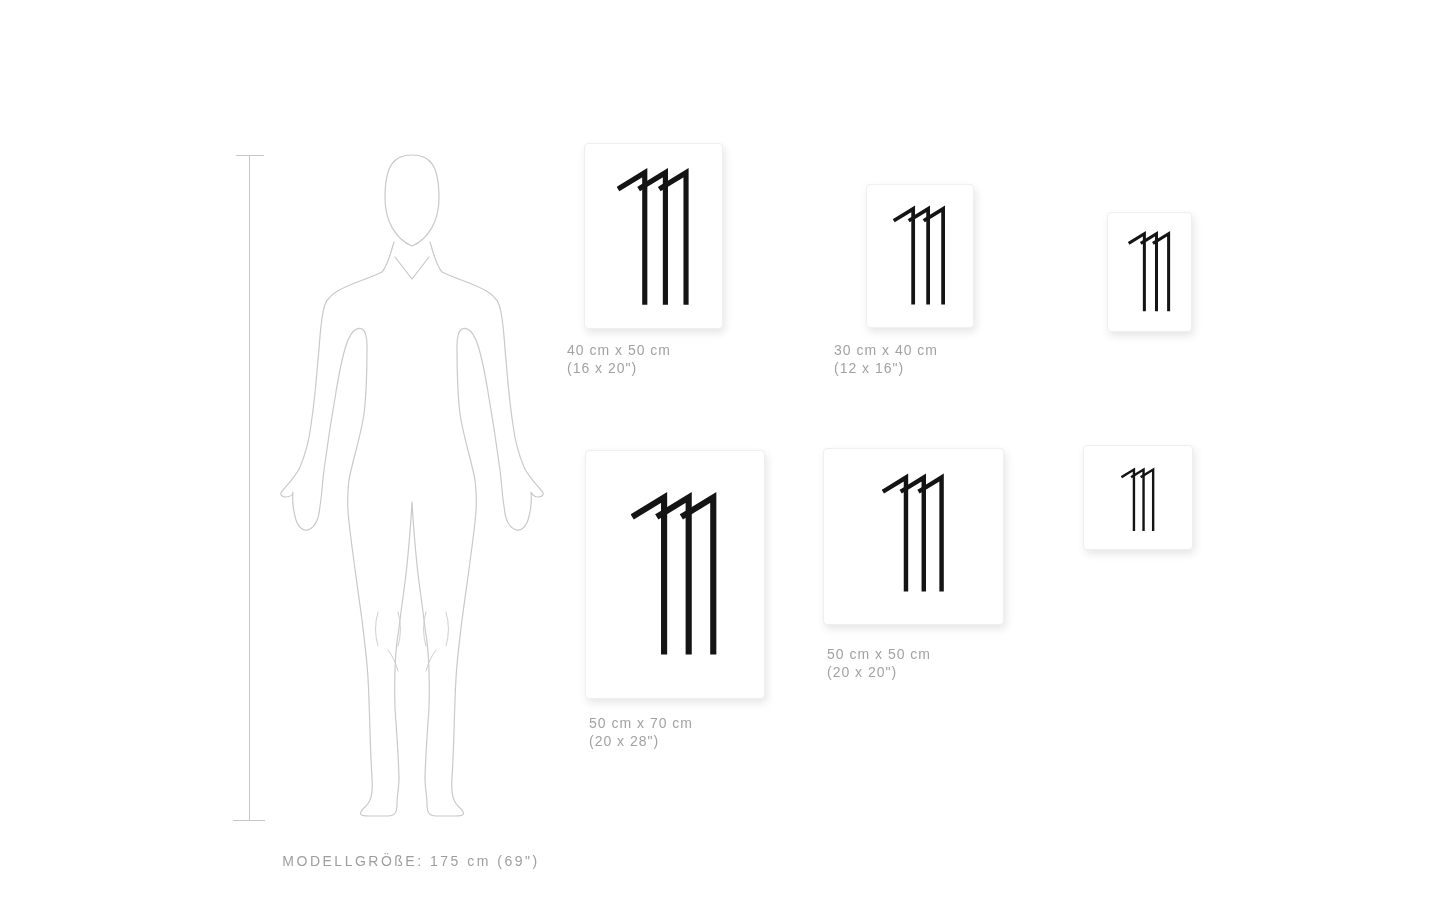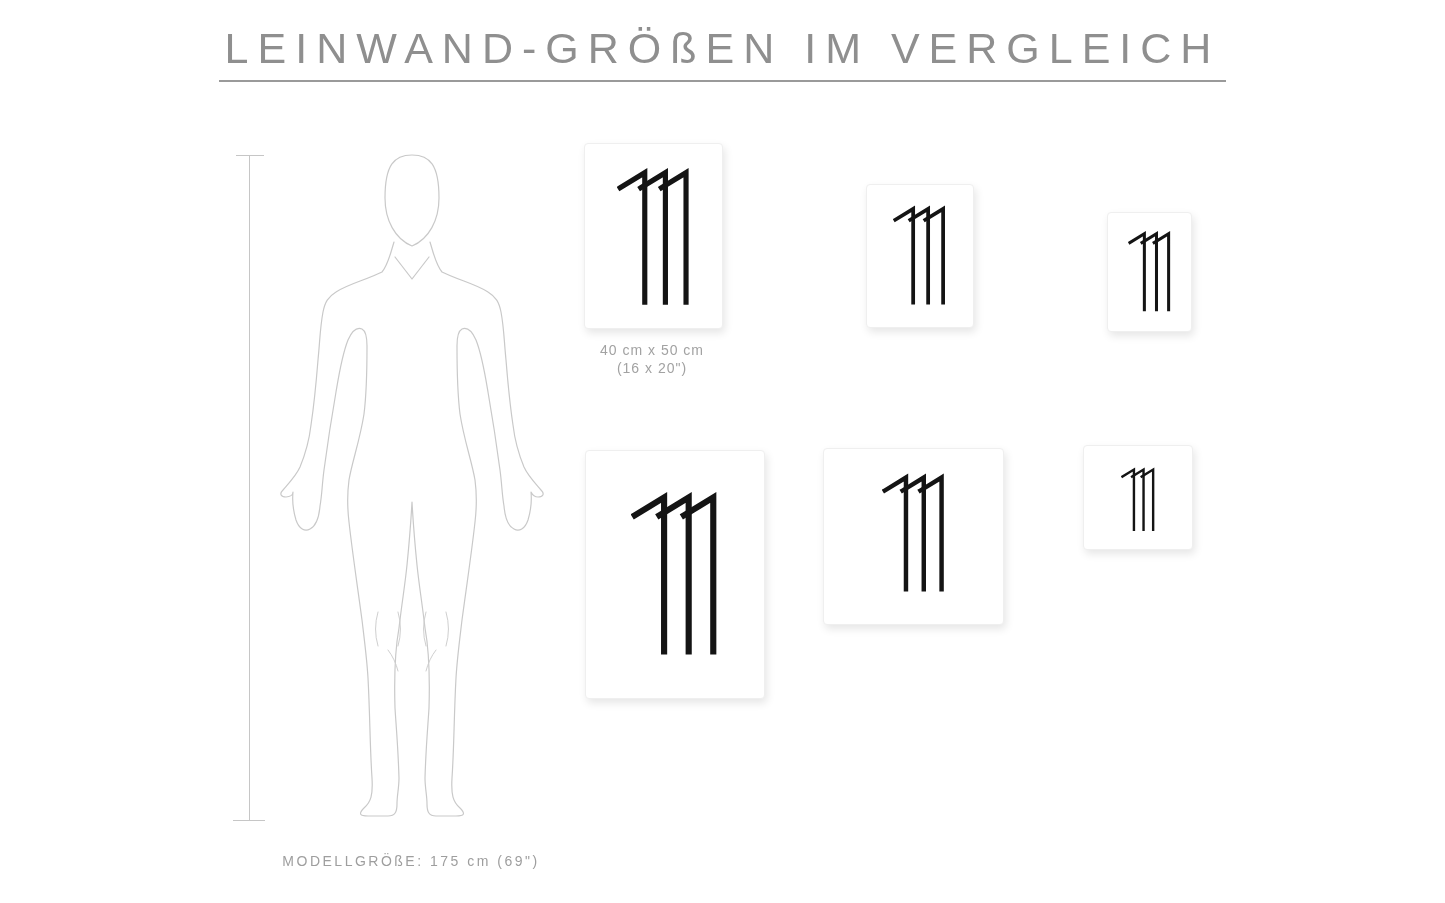--- a/index.html
+++ b/index.html
@@ -24,21 +24,21 @@
     position:absolute;left:211px;top:853px;width:400px;text-align:center;
     font-size:14px;letter-spacing:2.5px;color:#9e9e9e;white-space:nowrap;
   }
   
   .canvas-item{
     position:absolute;background:#ffffff;border:1px solid #efefef;border-radius:4px;
     box-shadow:2px 4px 8px rgba(0,0,0,0.10);
   }
   .canvas-item svg{position:absolute;}
   .size-label{
-    position:absolute;width:170px;text-align:center;color:#a2a2a2;
+    position:absolute;width:170px;text-align:left;color:#a2a2a2;
     font-size:14px;line-height:18px;letter-spacing:1px;white-space:nowrap;
   }
   .art-stroke{stroke:#141414;stroke-width:6.5;fill:none;stroke-linecap:square;stroke-linejoin:miter;}
   .body-stroke{stroke:#c9c9c9;stroke-width:1.2;fill:none;stroke-linecap:round;stroke-linejoin:round;}
   .hint-stroke{stroke:#cfcfcf;stroke-width:1;fill:none;stroke-linecap:round;}
 </style>
 </head>
 <body>
 
 <div class="stage">
@@ -46,23 +46,20 @@
   <svg width="0" height="0" style="position:absolute" aria-hidden="true">
     <defs>
       <g id="art111">
         <polyline class="art-stroke" points="4,27 35,8 35,171"></polyline>
         <polyline class="art-stroke" points="30,27 61,8 61,171"></polyline>
         <polyline class="art-stroke" points="56,27 87,8 87,171"></polyline>
       </g>
     </defs>
   </svg>
 
-  <div class="title-wrap">
-    <span class="title">LEINWAND-GRÖßEN IM VERGLEICH</span>
-  </div>
 
   <div class="measure-line">
     <div class="cap-top"></div>
     <div class="bar"></div>
     <div class="cap-bottom"></div>
   </div>
 
   <svg class="figure-svg" viewBox="0 0 280 672">
     <path class="body-stroke" d="M 107,48 C 107,15 116,5 134,5 C 152,5 161,15 161,48 C 161,70 151,89 134,96 C 117,89 107,70 107,48 Z"></path>
     <path class="body-stroke" d="M 116,92
@@ -123,14 +120,26 @@
   <div class="canvas-item" style="left:1083px;top:445px;width:108px;height:103px;">
     <svg viewBox="0 0 92 178" style="left:37px;top:20px;width:34px;height:67px;">
         <use href="#art111"></use>
       </svg>
   </div>
 
   <div class="size-label" style="left:567px;top:341px;">
     <div>40 cm x 50 cm</div>
     <div>(16 x 20")</div>
   </div>
+  <div class="size-label" style="left:834px;top:341px;">
+    <div>30 cm x 40 cm</div>
+    <div>(12 x 16")</div>
+  </div>
+  <div class="size-label" style="left:589px;top:714px;">
+    <div>50 cm x 70 cm</div>
+    <div>(20 x 28")</div>
+  </div>
+  <div class="size-label" style="left:827px;top:645px;">
+    <div>50 cm x 50 cm</div>
+    <div>(20 x 20")</div>
+  </div>
 
 </div>
 
 </body></html>

